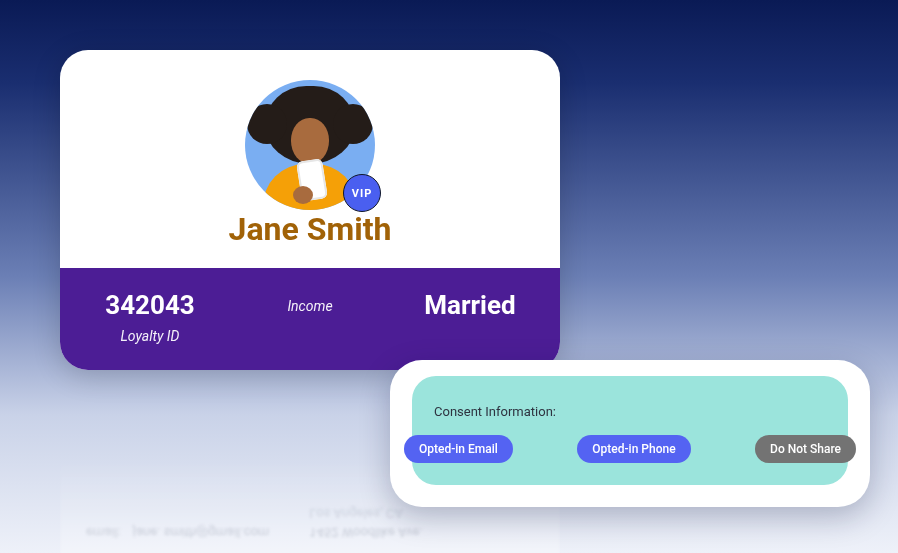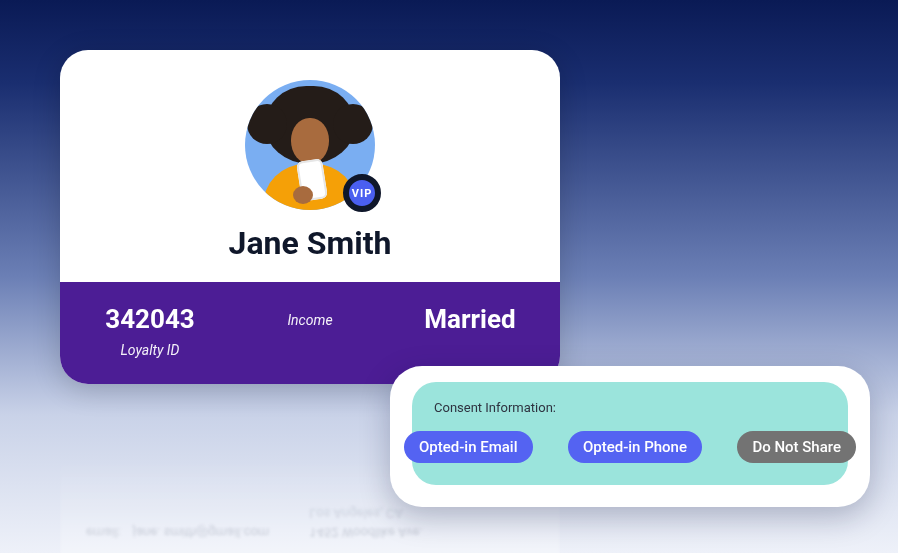--- a/index.html
+++ b/index.html
@@ -94,34 +94,33 @@
     width:20px; height:18px;
     background:#a86b3e;
     border-radius:50%;
   }
   .vip-badge {
     position:absolute;
     right:-6px; bottom:-2px;
     width:38px; height:38px;
     border-radius:50%;
     background:#4a5ff0;
-    border:6px solid #0f172a;
+    border:1px solid #0f172a;
     display:flex;
     align-items:center;
     justify-content:center;
     font-size:11px;
     font-weight:700;
     color:#fff;
     letter-spacing:1px;
   }
   .profile-name {
-    margin-top:14px;
     font-size:32px;
     font-weight:700;
-    color:#0f172a;
+    color:#a16207;
   }
   .profile-sub {
     margin-top:6px;
     font-size:15px;
     color:#8a8f98;
   }
 
   .card-strip {
     background:#4c1d95;
     color:#fff;
@@ -179,40 +178,40 @@
     bottom:46px;
     width:480px;
     background:#fff;
     border-radius:32px;
     padding:16px 22px 22px 22px;
     box-shadow:0 10px 30px rgba(10,20,60,.25);
   }
   .consent-inner {
     background:#9be4dc;
     border-radius:24px;
-    padding:18px 22px 22px 22px;
+    padding:28px 22px 22px 22px;
     position:relative;
   }
   .consent-title {
     font-size:13px;
     color:#2e3340;
     margin-bottom:16px;
   }
   .chip-row {
     display:flex;
     justify-content:space-between;
     gap:10px;
     margin-left:-30px;
     margin-right:-30px;
   }
   .chip {
     flex:0 0 auto;
     border-radius:18px;
     padding:7px 15px;
-    font-size:15px;
+    font-size:12px;
     font-weight:500;
     color:#fff;
     white-space:nowrap;
     cursor:pointer;
   }
   .chip.blue { background:#5463f2; }
   .chip.grey { background:#737373; }
 </style>
 </head>
 <body>

